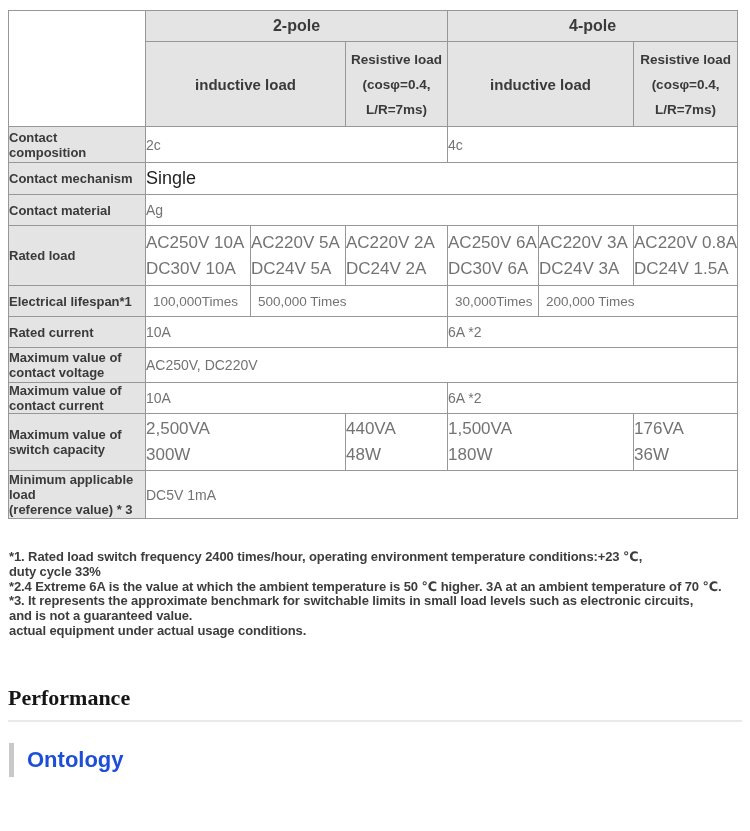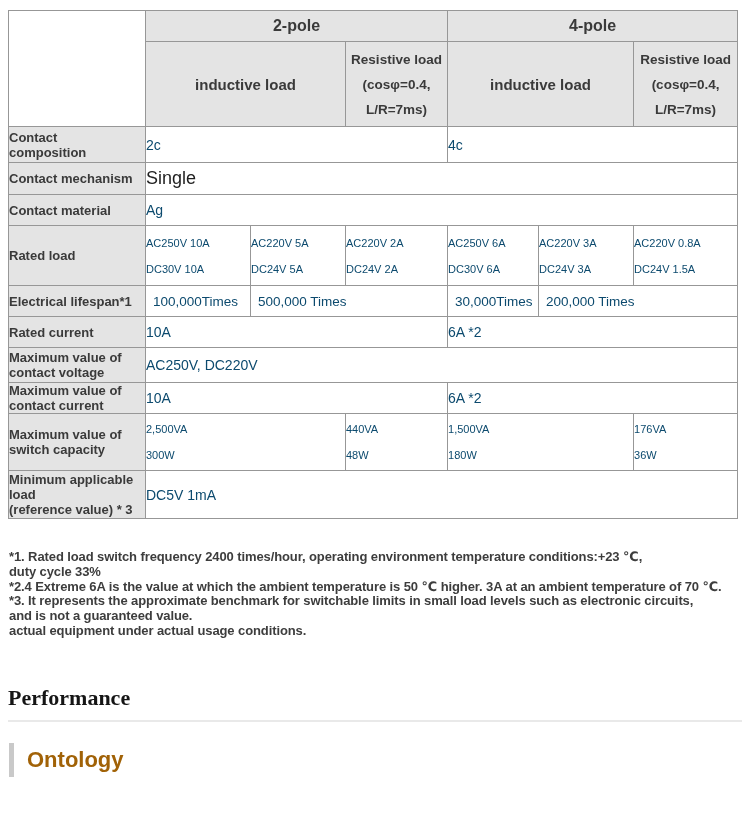--- a/index.html
+++ b/index.html
@@ -43,27 +43,27 @@
     font-size:13px;
     font-weight:600;
     color:#3a3a3a;
     line-height:15px;
     white-space:pre-line;
     padding:0 2px;
   }
   .lbl.tall { line-height:15px; }
   .val {
     font-size:14px;
-    color:#0c4a6e;
+    color:#737373;
     padding-left:9px;
     white-space:pre-line;
     text-align:left;
   }
   .val.big { font-size:18px; color:#1e1e1e; }
-  .val.two { font-size:11px; line-height:26px; }
+  .val.two { font-size:17px; line-height:26px; }
   .val.times { font-size:13.5px; padding-left:7px; }
 
   .footnotes {
     margin:31px 0 0 9px;
     width:736px;
     font-size:13px;
     line-height:14.8px;
     color:#3d3d3d;
     letter-spacing:-0.1px;
     font-weight:bold;
@@ -89,21 +89,21 @@
   .ontology .bar {
     width:5px; height:34px;
     background:#c9c9c9;
     margin-right:13px;
     flex:0 0 auto;
   }
   .ontology h2 {
     margin:0;
     font-size:22px;
     font-weight:700;
-    color:#a16207;
+    color:#1d4ed8;
   }
 </style>
 </head>
 <body>
 
 <table class="spec-table">
   <colgroup>
     <col style="width:137px">
       <col style="width:105px">
       <col style="width:95px">

